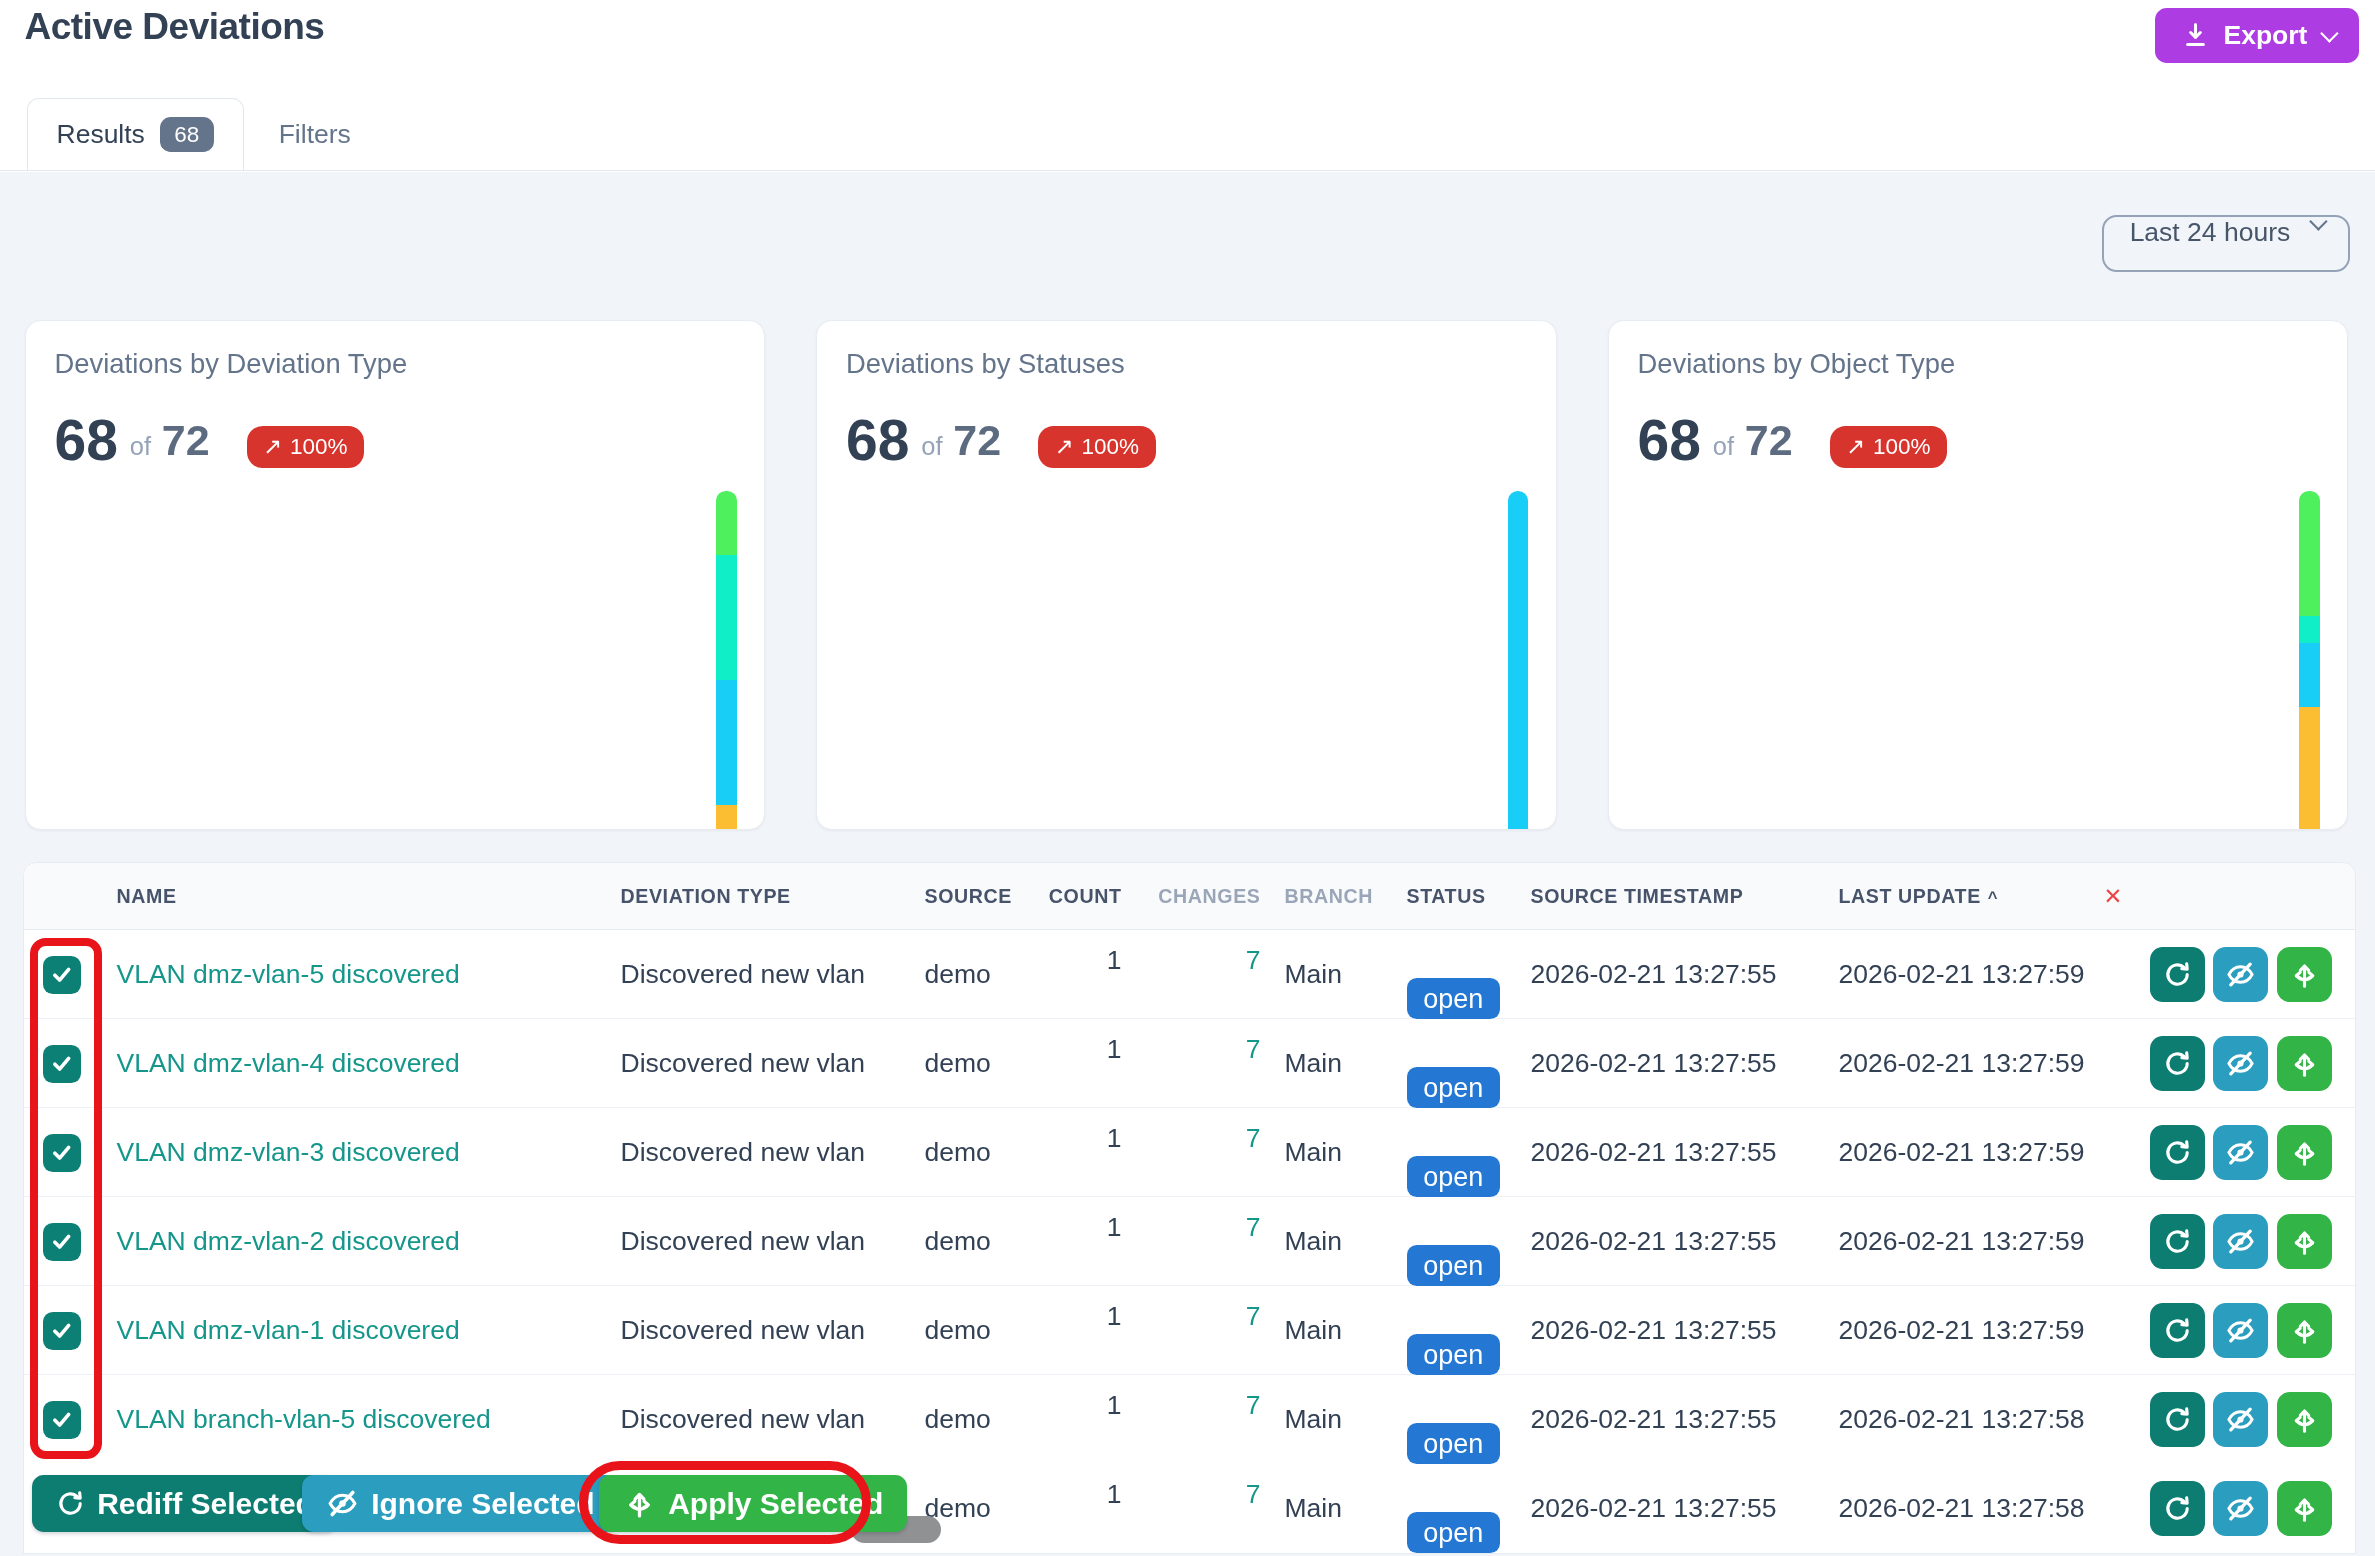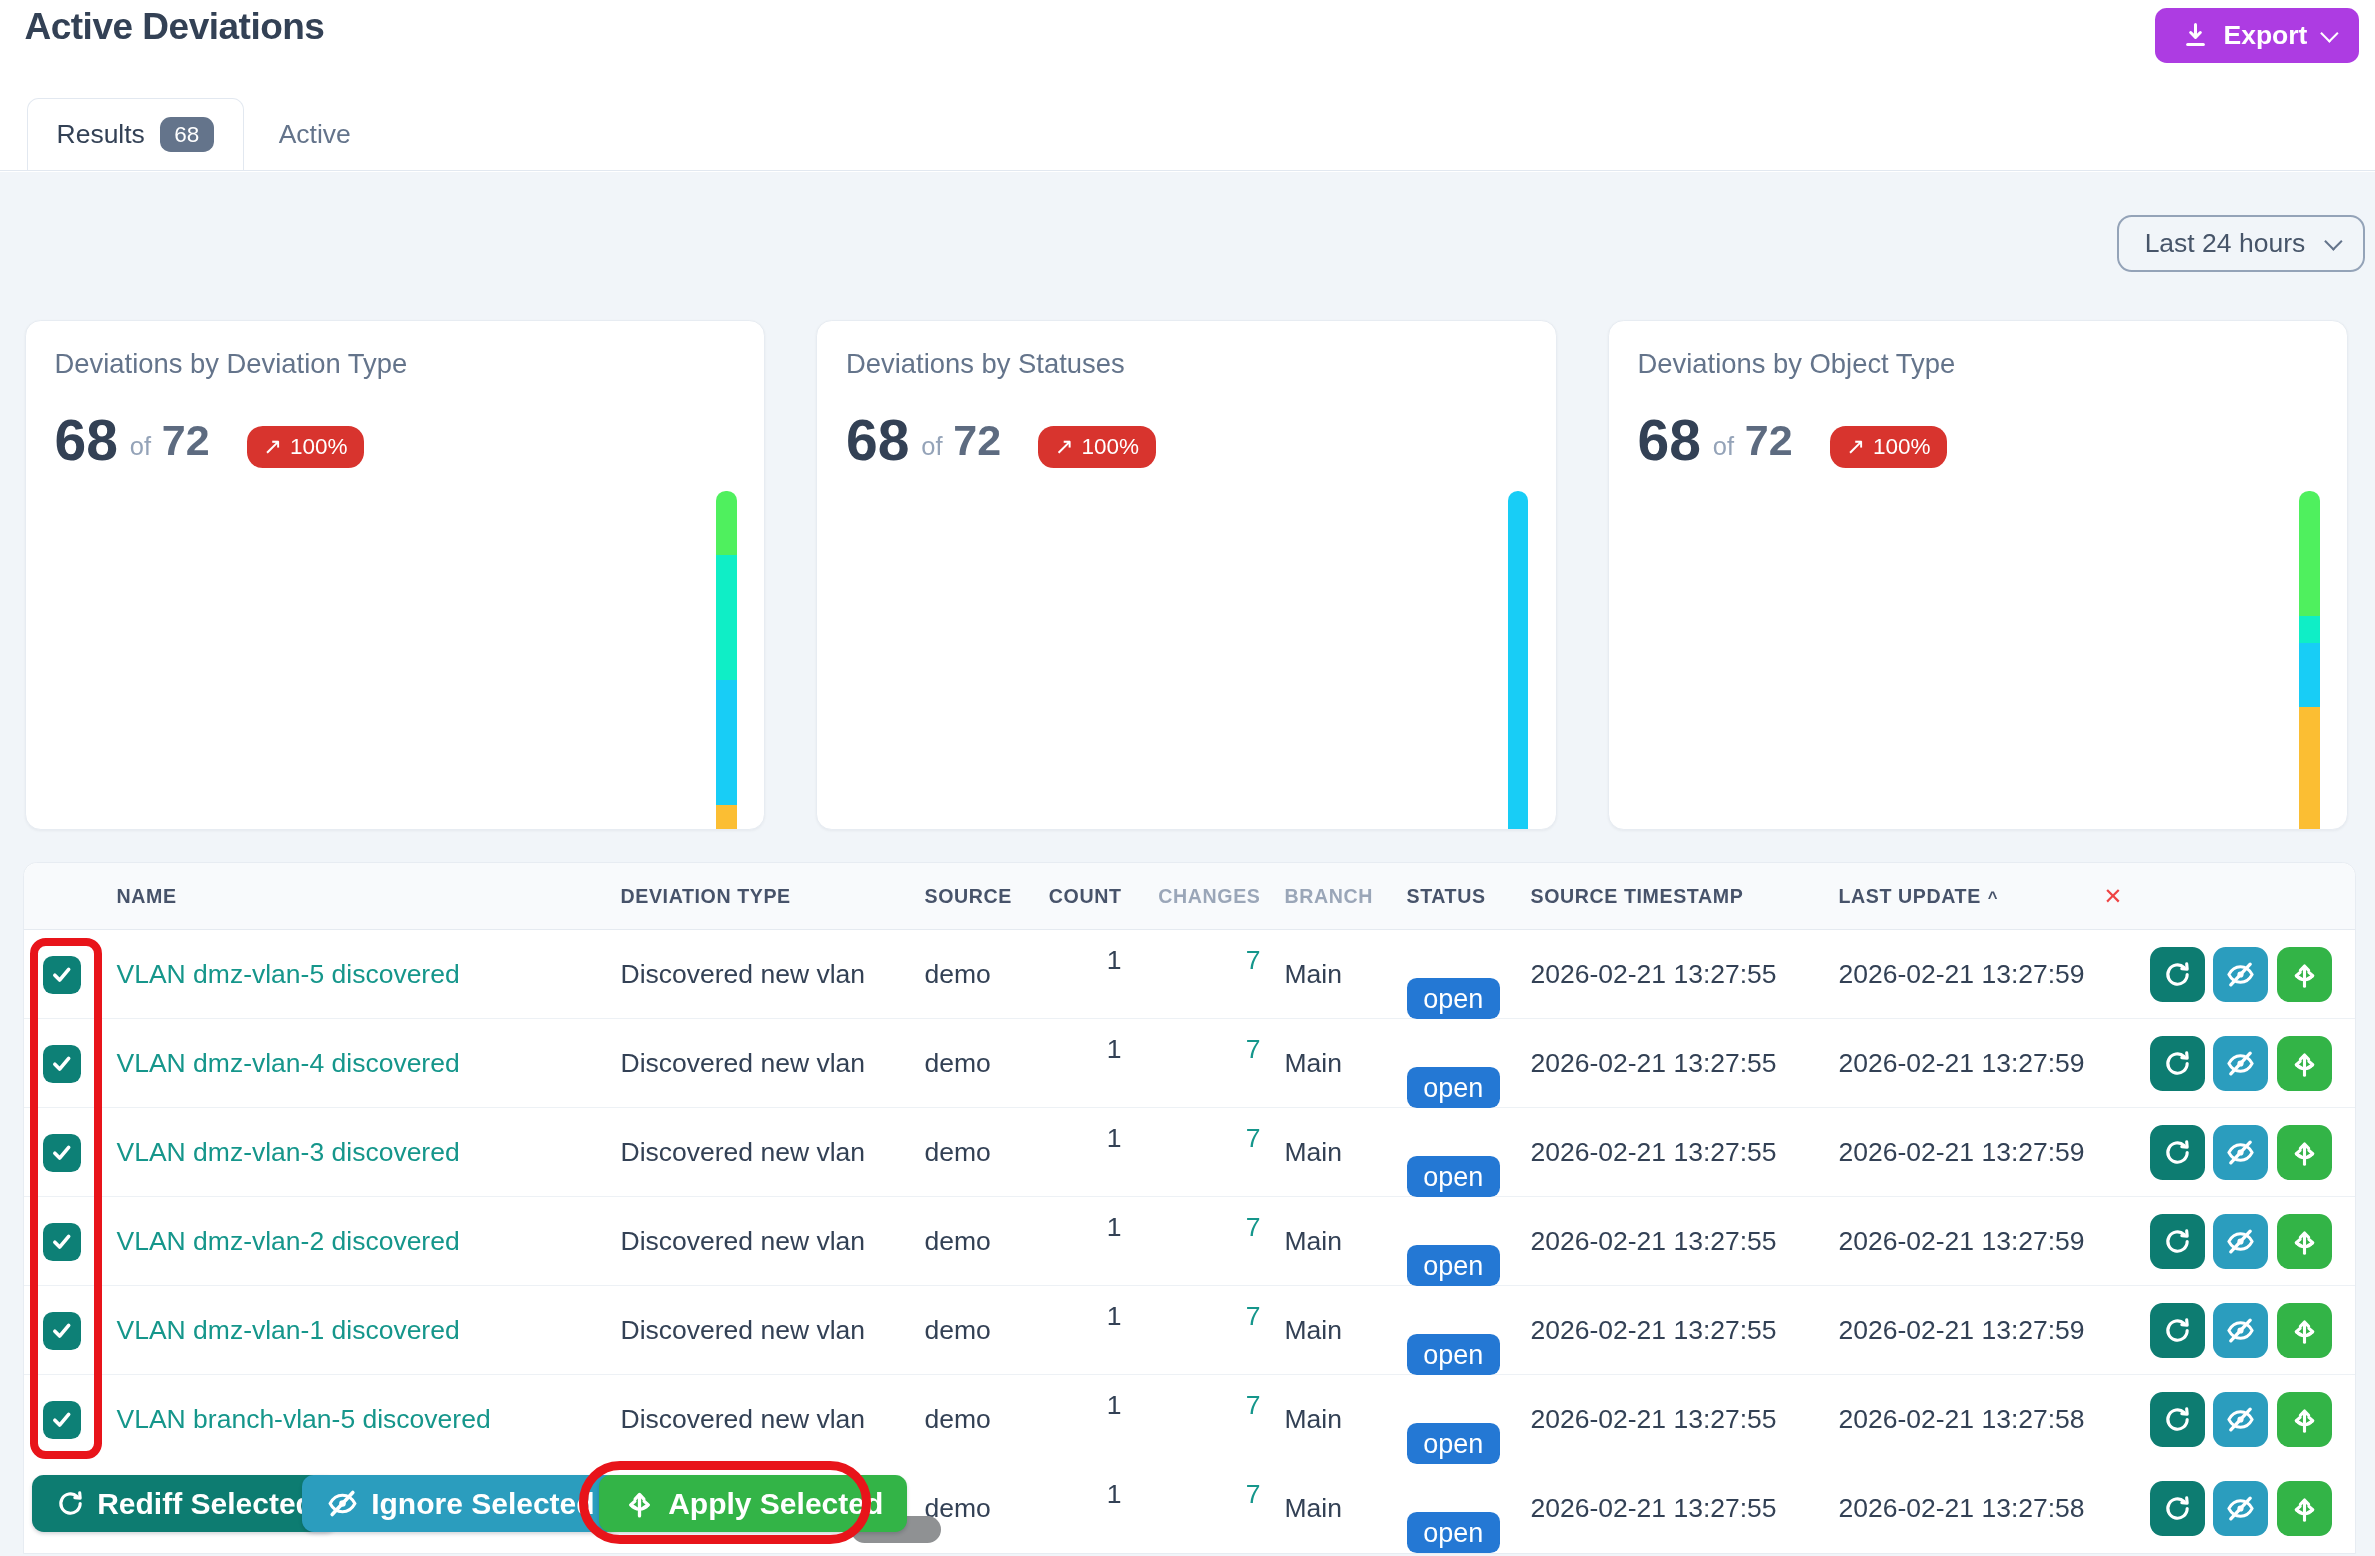--- a/index.html
+++ b/index.html
@@ -22,22 +22,22 @@
   .chev { width:12.7px; height:12.7px; border-right:2.9px solid currentColor; border-bottom:2.9px solid currentColor; transform:rotate(45deg) translateY(-2.9px); display:inline-block; }
   
   .tabbar { position:absolute; top:98px; left:0; right:0; height:73px; background:#fff; border-bottom:1px solid #e2e8f0; }
   .tab { position:absolute; top:0; height:72px; display:flex; align-items:center; gap:14.7px; font-size:26.5px; cursor:pointer; }
   .tab-results { left:26.5px; padding:0 29px; background:#fff; border:1px solid #e2e8f0; border-bottom:none; border-radius:11.8px 11.8px 0 0; color:#334155; font-weight:500; }
   .tab-filters { left:263px; padding:0 15.7px; color:#64748b; height:73px; }
   .tab-badge { background:#64748b; color:#fff; font-size:22.5px; font-weight:500; border-radius:10.8px; padding:4.9px 14.7px; }
   
   .content { position:absolute; top:172px; left:0; right:0; bottom:0; background:#f1f5f9; }
   .time-filter {
-    position:absolute; top:43px; right:11px; height:57px;
-    display:flex; align-items:center; gap:19.6px; padding:0 25.5px;
+    position:absolute; top:43px; right:26px; height:57px;
+    display:flex; gap:19.6px; padding:0 25.5px;
     border:2px solid #94a3b8; border-radius:14.7px; background:transparent;
     color:#475569; font-size:26.5px; font-family:inherit; cursor:pointer;
   }
   .time-filter .chev { border-width:2.5px; color:#64748b; }
   
   .cards { position:absolute; top:148px; left:24.5px; right:28px; display:flex; gap:51px; height:510px; }
   .card { flex:1; position:relative; background:#fff; border:1px solid #e7ecf2; border-radius:15.7px; box-shadow:0 1px 2.9px rgba(15,23,42,.05); overflow:hidden; }
   .card-title { position:absolute; left:29px; top:27.4px; font-size:27.4px; color:#64748b; }
   .card-stats { position:absolute; left:29px; top:86px; display:flex; align-items:center; }
   .stat-count { font-size:57px; font-weight:700; color:#334155; }
@@ -132,21 +132,21 @@
   <span>Export</span>
   <span class="chev"></span>
 </button>
 
 <div class="tabbar">
   <div class="tab tab-results">
     <span>Results</span>
     <span class="tab-badge">68</span>
   </div>
   <div class="tab tab-filters">
-    <span>Active</span>
+    <span>Filters</span>
   </div>
 </div>
 
 <div class="content">
 
   <button class="time-filter">
     <span>Last 24 hours</span>
     <span class="chev"></span>
   </button>
 

